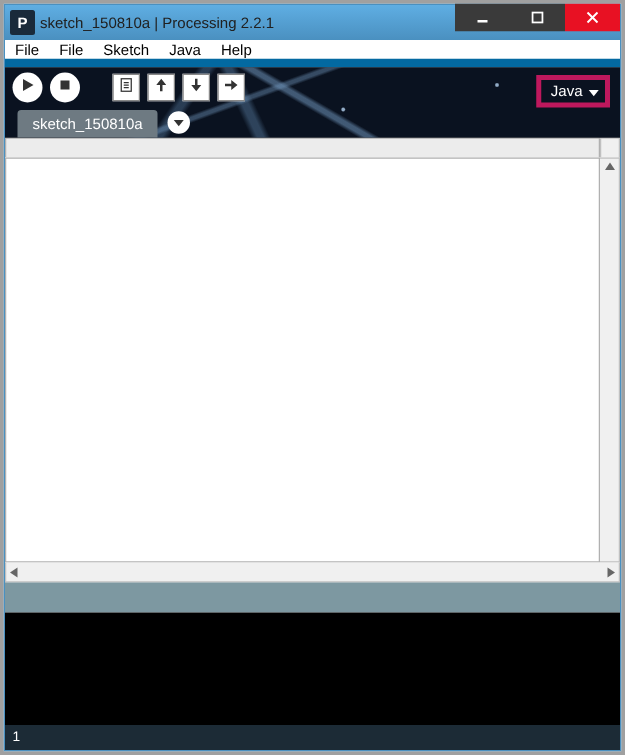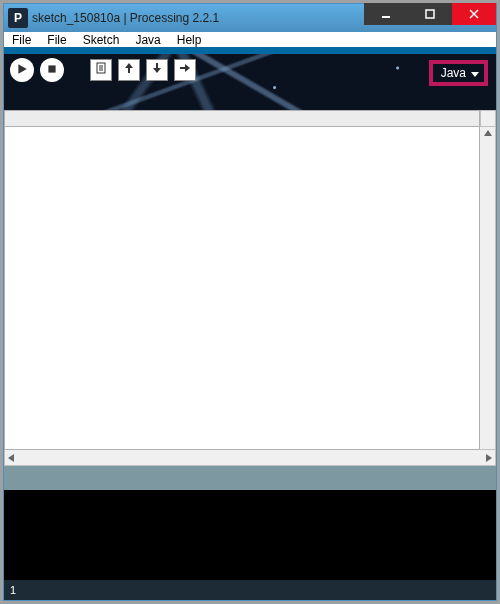--- a/index.html
+++ b/index.html
@@ -121,20 +121,26 @@
         <span><svg viewBox="0 0 14 14">
               <polygon points="12,7 7,11 7,8 2,8 2,6 7,6 7,3" fill="#333"></polygon>
             </svg></span>
       </div>
     </div>
 
     <div class="modebox">
       <span>Java</span>
     </div>
 
+    <div class="tabbar">
+      <div class="tab">sketch_150810a</div>
+      <div class="tabdrop">
+        <span></span>
+      </div>
+    </div>
   </div>
 
   <div class="editorwrap">
     <div style="display:flex">
       <div class="editor-topband" style="flex:1"></div>
       <div style="width:16px;background:#f0f0f0;border:1px solid #c0c0c0;border-bottom:none"></div>
     </div>
     <div class="editrow">
       <textarea class="editor" spellcheck="false" style=""></textarea>
       <div class="vscroll">

